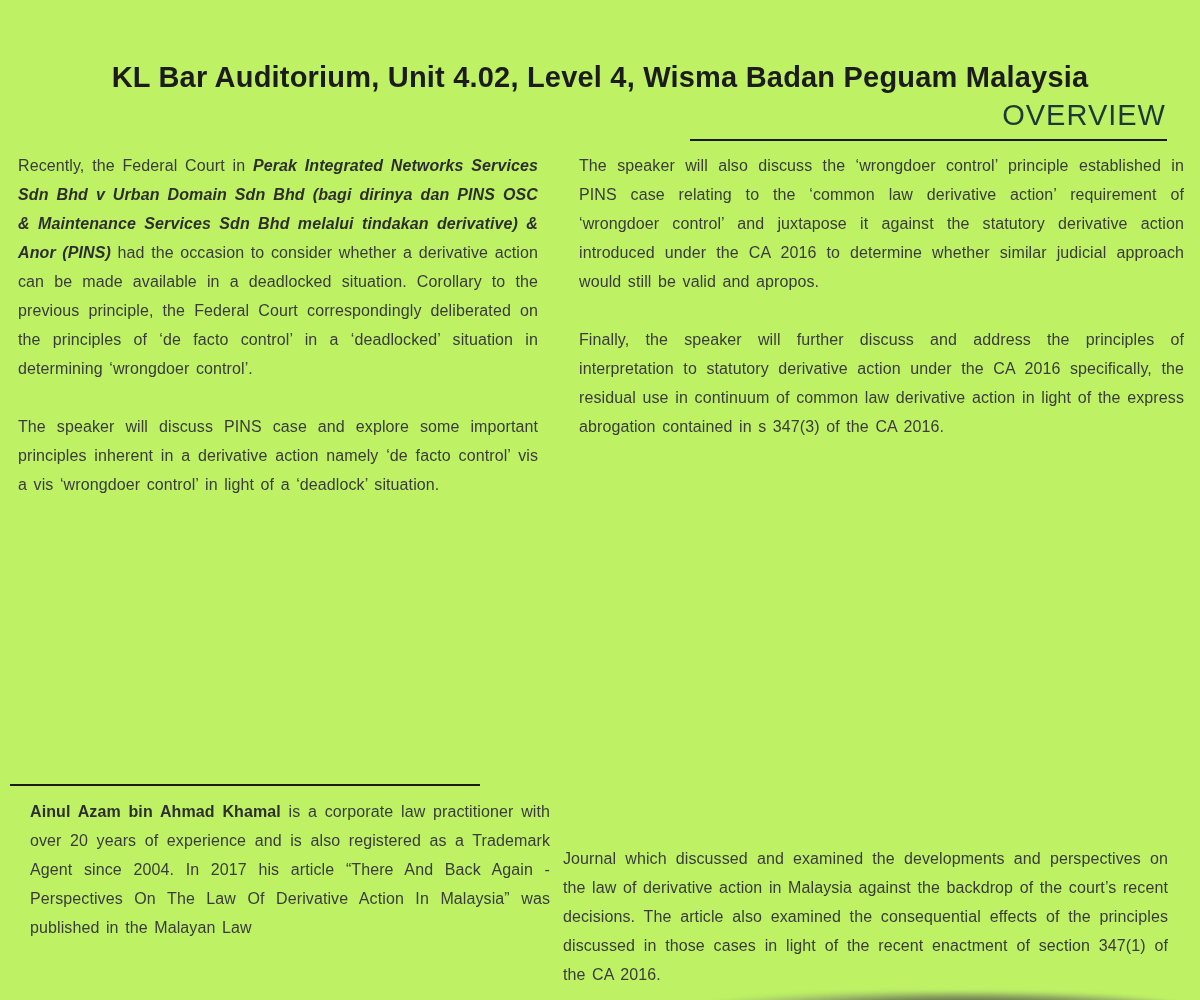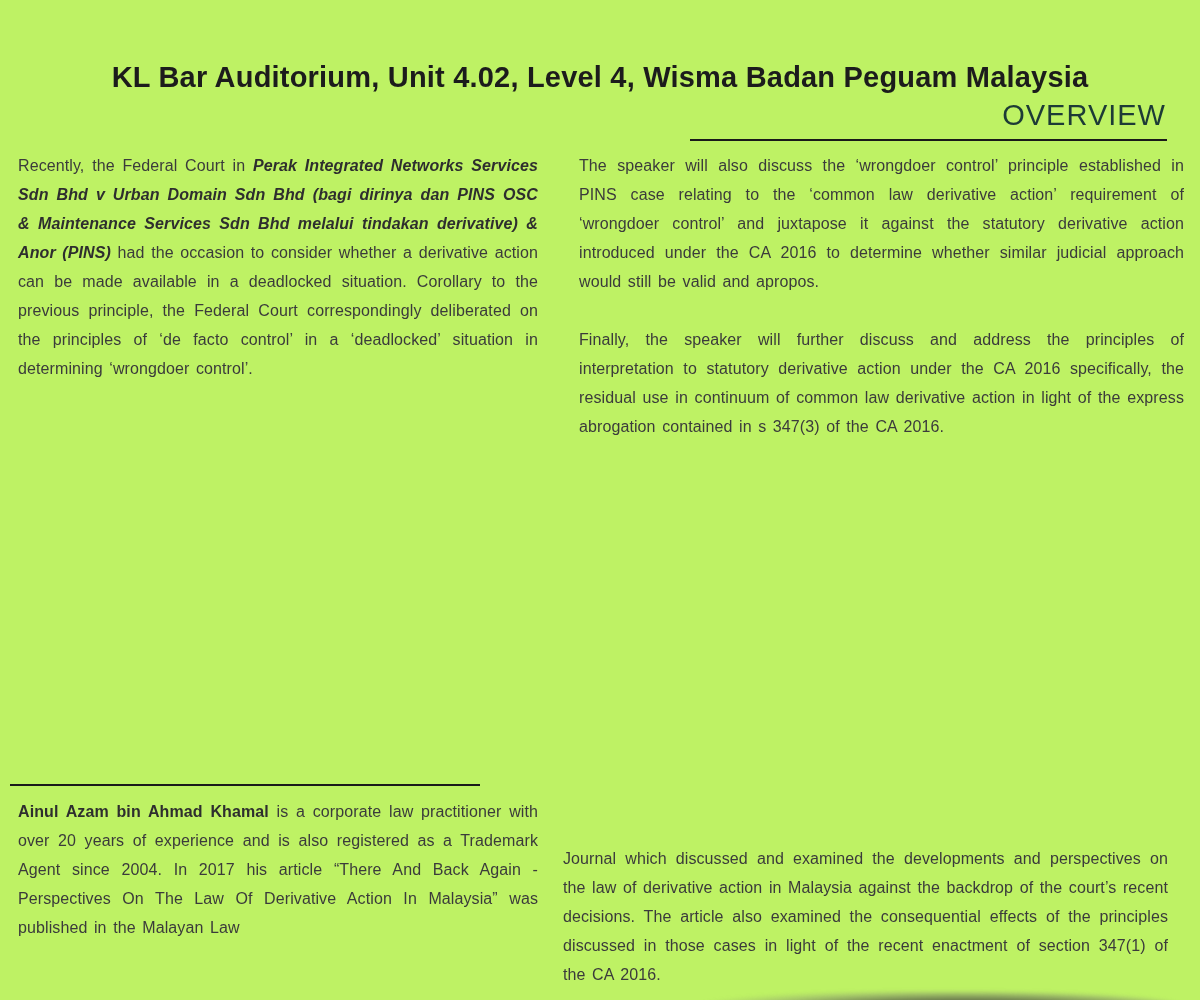--- a/index.html
+++ b/index.html
@@ -58,21 +58,21 @@
     font-size: 16px;
     line-height: 29px;
     letter-spacing: 0.1px;
     word-spacing: 2px;
     color: var(--color-body, #3b3b3b);
   }
   .col p { margin: 0 0 29px 0; }
   .col p:last-child { margin-bottom: 0; }
 
   .left-col-top     { left: 18px;  top: 151px; width: 520px; }
-  .left-col-bottom  { left: 18px;  top: 797px; width: 520px; }
+  .left-col-bottom  { left: 30px;  top: 797px; width: 520px; }
   .right-col-top    { left: 547px; top: 151px; width: 605px; margin-left: 32px; }
   .right-col-bottom { left: 563px; top: 844px; width: 605px; }
 
   .case-name { font-weight: 700; font-style: italic; color: #2e2e2e; }
   .speaker-name { font-weight: 700; color: #2e2e2e; }
 
   
   .bottom-shadow {
     position: absolute;
     bottom: -20px;
@@ -96,20 +96,21 @@
 
   <div class="header">
     <div>KL Bar Auditorium, Unit 4.02, Level 4, Wisma Badan Peguam Malaysia</div>
   </div>
 
   <div class="section-heading overview-heading">OVERVIEW</div>
   <div class="rule overview-rule"></div>
 
   <div class="col left-col-top">
     <p><span>Recently, the Federal Court in </span><span class="case-name">Perak Integrated Networks Services Sdn Bhd v Urban Domain Sdn Bhd (bagi dirinya dan PINS OSC &amp; Maintenance Services Sdn Bhd melalui tindakan derivative) &amp; Anor (PINS)</span><span> had the occasion to consider whether a derivative action can be made available in a deadlocked situation. Corollary to the previous principle, the Federal Court correspondingly deliberated on the principles of ‘de facto control’ in a ‘deadlocked’ situation in determining ‘wrongdoer control’.</span></p>
+    <p>The speaker will discuss PINS case and explore some important principles inherent in a derivative action namely ‘de facto control’ vis a vis ‘wrongdoer control’ in light of a ‘deadlock’ situation.</p>
   </div>
 
   <div class="col right-col-top">
     <p>The speaker will also discuss the ‘wrongdoer control’ principle established in PINS case relating to the ‘common law derivative action’ requirement of ‘wrongdoer control’ and juxtapose it against the statutory derivative action introduced under the CA 2016 to determine whether similar judicial approach would still be valid and apropos.</p>
     <p>Finally, the speaker will further discuss and address the principles of interpretation to statutory derivative action under the CA 2016 specifically, the residual use in continuum of common law derivative action in light of the express abrogation contained in s 347(3) of the CA 2016.</p>
   </div>
 
   <div class="rule about-rule"></div>
 
   <div class="col left-col-bottom">

